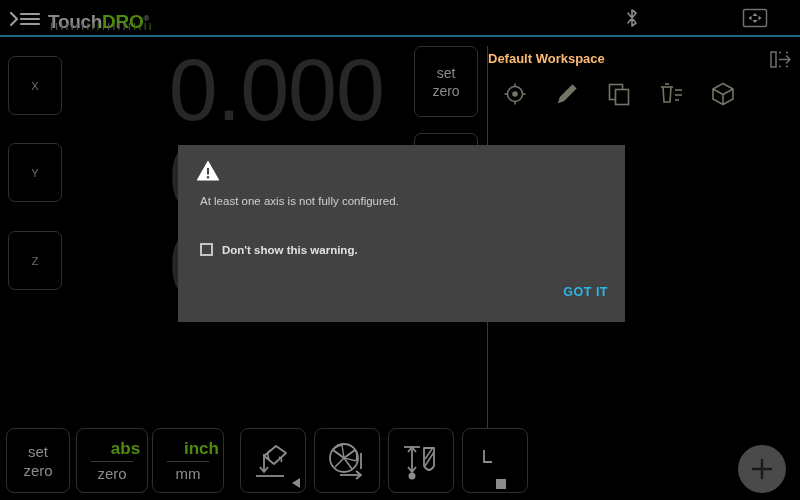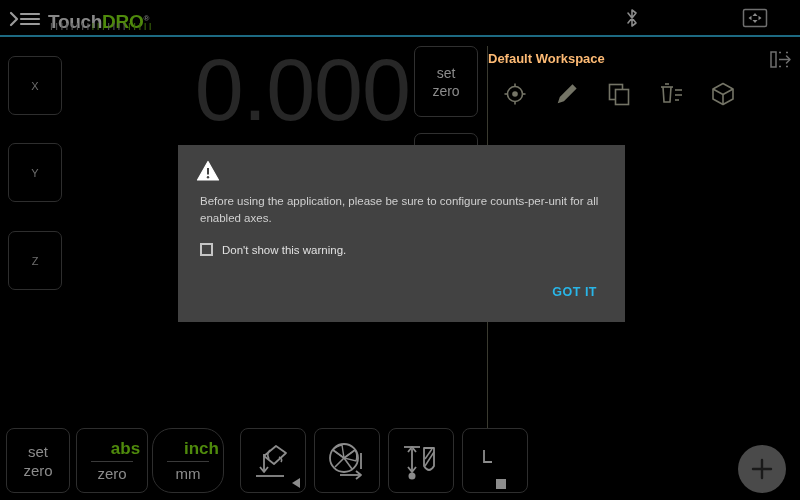--- a/index.html
+++ b/index.html
@@ -54,21 +54,21 @@
     display: flex; align-items: center; justify-content: center;
     background: #000;
   }
   #axis-x { top: 56px; }
   #axis-y { top: 143px; }
   #axis-z { top: 231px; }
 
   
   .dro-row { position: absolute; left: 0; width: 488px; }
   .dro-value {
-    position: absolute; right: 78px;
+    position: absolute; right: 104px;
     font-size: 88px; line-height: 88px; font-weight: 300;
     color: #272727; letter-spacing: -1px;
     font-family: "Liberation Sans", sans-serif;
     margin-left: 38px;
   }
   #dro-row-1 { top: 46px; height: 86px; }
   #dro-row-2 { top: 133px; height: 86px; }
   #dro-row-3 { top: 221px; height: 86px; }
 
   .setzero-btn {
@@ -109,21 +109,21 @@
     display: flex; flex-direction: column;
     align-items: center; justify-content: center;
   }
   .bb-text { font-size: 15px; color: #8c8c8c; line-height: 19px; }
   .bb-top-green { font-size: 17px; color: #4f8a0c; font-weight: bold; line-height: 20px; margin-left: 27px; }
   .bb-bot { font-size: 15px; color: #8c8c8c; line-height: 19px; }
   .bb-rule { width: 42px; height: 1px; background: #3a3a3a; margin: 2px 0; }
 
   #btn-setzero-bottom { left: 6px; width: 64px; }
   #btn-abs-incr { left: 76px; width: 72px; }
-  #btn-inch-mm { left: 152px; width: 72px; border-radius: 20px; }
+  #btn-inch-mm { left: 152px; width: 72px; }
   #btn-probe { left: 240px; width: 66px; }
   #btn-cutter { left: 314px; width: 66px; }
   #btn-toolheight { left: 388px; width: 66px; }
   #btn-extra { left: 462px; width: 66px; }
 
   .corner-tri {
     position: absolute; right: 5px; bottom: 4px;
     width: 0; height: 0;
     border-top: 5px solid transparent;
     border-bottom: 5px solid transparent;
@@ -153,29 +153,29 @@
   .dlg-title {
     position: absolute; left: 50px; top: 14px;
     color: #29b6e8; font-size: 15px; font-weight: bold;
   }
   .dlg-body {
     position: absolute; left: 22px; top: 48px; width: 410px;
     color: #d0d0d0; font-size: 11.5px; line-height: 17px;
   }
   .dlg-check-row {
     position: absolute; left: 22px; top: 98px;
-    display: flex; align-items: flex-end;
+    display: flex; align-items: flex-end; font-weight: bold;
   }
   .dlg-checkbox {
     width: 13px; height: 13px; border: 2px solid #c5c5c5;
     background: transparent; margin-right: 9px;
   }
   .dlg-check-label { color: #e0e0e0; font-size: 11.5px; }
   .dlg-gotit {
-    position: absolute; right: 28px; top: 140px;
+    position: absolute; right: 17px; top: 140px;
     color: #29b6e8; font-size: 12.5px; font-weight: bold;
     letter-spacing: 0.5px;
   }
 </style>
 </head>
 <body>
 
 <div id="app">
 
   <div class="topbar">
@@ -381,21 +381,21 @@
     <div class="dlg-warn-icon">
       <svg width="24" height="24" viewBox="0 0 24 24">
         <path d="M12 2.5 L22.5 21 L1.5 21 Z" fill="#ffffff" stroke="#ffffff" stroke-width="1.2" stroke-linejoin="round"></path>
         <line x1="12" y1="9" x2="12" y2="15.5" stroke="#424242" stroke-width="2"></line>
         <circle cx="12" cy="18.3" r="1.2" fill="#424242"></circle>
       </svg>
     </div>
 
 
     <div class="dlg-body">
-      <div>Before using the application, please be sure to configure counts-per-unit for all enabled axes.</div>
+      <div>At least one axis is not fully configured.</div>
     </div>
 
     <div class="dlg-check-row">
       <span class="dlg-checkbox"></span>
       <span class="dlg-check-label">Don't show this warning.</span>
     </div>
 
     <div class="dlg-gotit">GOT IT</div>
   </div>
 

